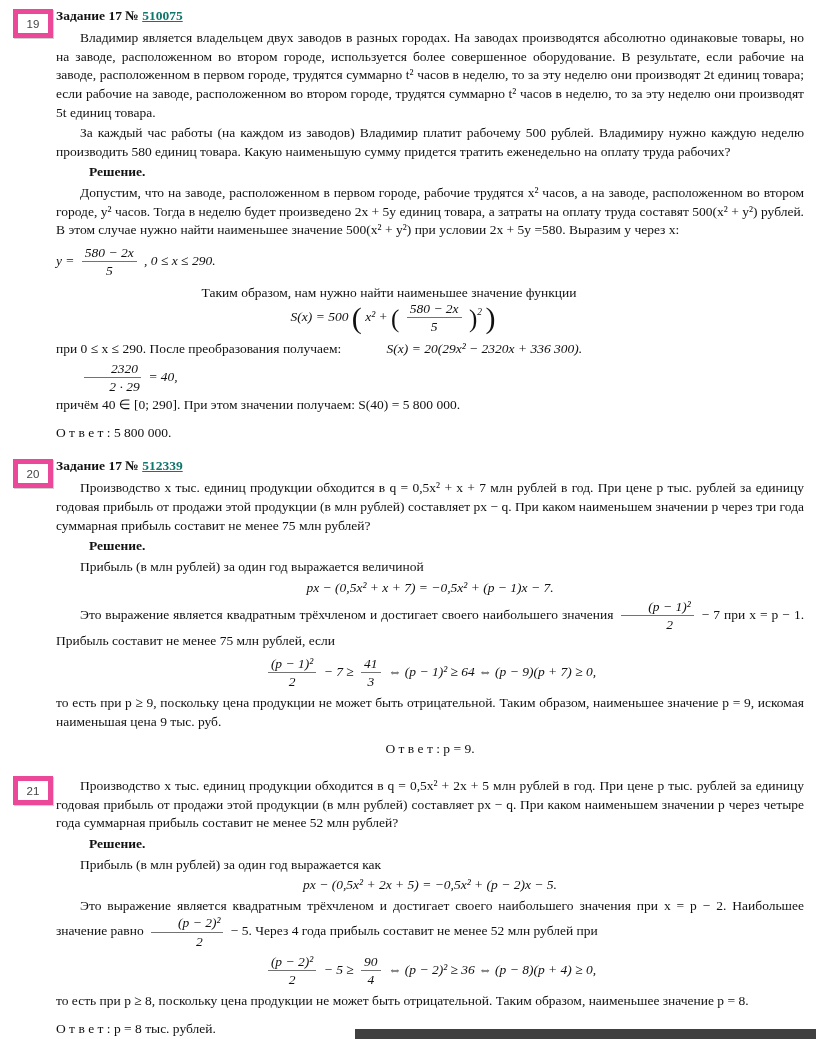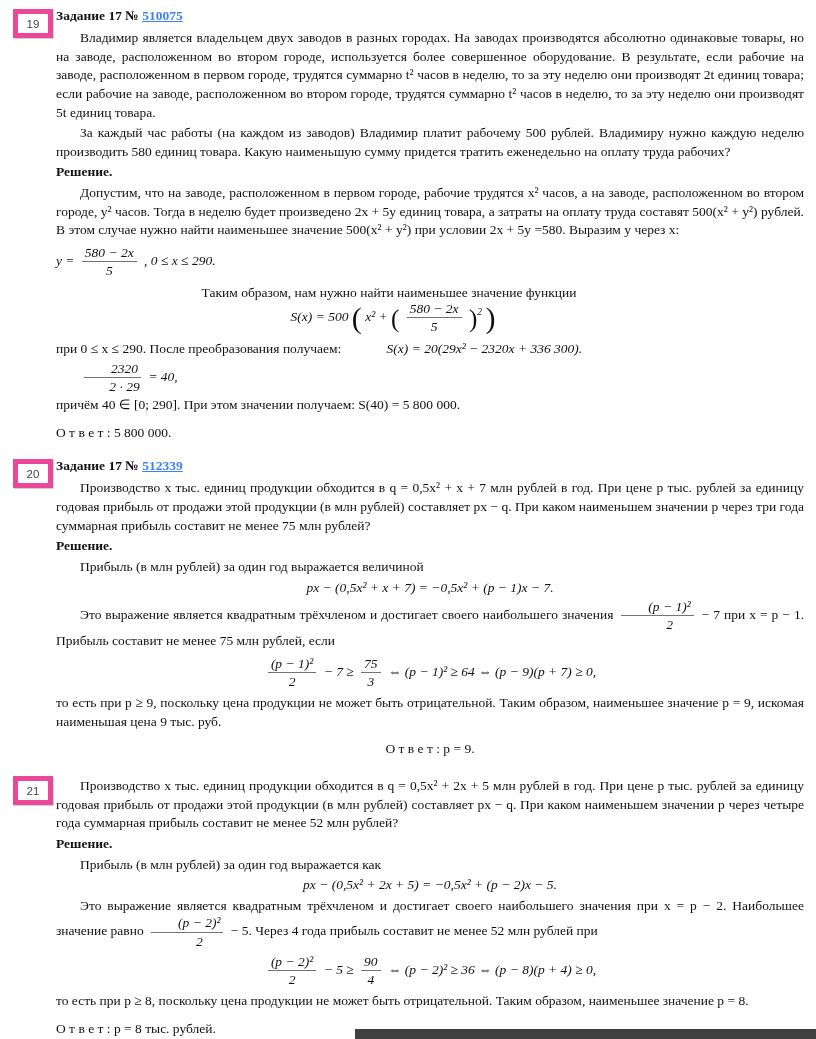--- a/index.html
+++ b/index.html
@@ -11,25 +11,25 @@
   .problem { display:flex; margin-bottom:13px; }
   .gutter { width:56px; flex:0 0 56px; box-sizing:border-box; padding:1px 0 0 13px; }
   .numbox {
     width:30px; height:19px; border:5px solid #ec4899; background:#fff;
     box-shadow:1px 1px 0 rgba(0,0,0,.18);
     display:flex; align-items:center; justify-content:center;
     font-family:"Liberation Sans", sans-serif; font-size:11.5px; color:#444;
   }
   .content { flex:1; box-sizing:border-box; padding-right:12px; }
   .title { font-weight:bold; margin:0 0 5px 0; }
-  .tasklink { color:#3b82f6; font-weight:bold; cursor:pointer; }
+  .tasklink { color:#0f766e; font-weight:bold; cursor:pointer; }
   p { margin:2px 0; line-height:1.38; }
   .jp { text-align:justify; }
   .ind { text-indent:24px; }
-  .bold { font-weight:bold; }
+  .bold { font-weight:bold;margin-left:33px; }
   .math { font-style:italic; }
   .frac { display:inline-block; vertical-align:middle; text-align:center; line-height:1.12; margin:0 4px; font-style:italic; }
   .frac .num { display:block; border-bottom:1px solid #737373; padding:0 3px 1px; }
   .frac .den { display:block; padding-top:1px; }
   .eq-offset { margin:6px 0 6px 140px; }
   .row-split { display:flex; justify-content:space-between; align-items:center; padding:2px 106px 2px 24px; margin:4px 0;flex-direction:column; }
   .nowrap { white-space:nowrap;margin-left:8px; }
   .center { text-align:center; }
   .gap-left { margin-left:42px; }
   .pxl { font-size:30px; font-weight:400; vertical-align:-7px; line-height:0; font-style:normal; }
@@ -129,21 +129,21 @@
         <span>− 7 при x = p − 1. Прибыль составит не менее 75 млн рублей, если</span>
       </p>
 
       <div class="center math eqline nowrap">
         <span class="frac">
           <span class="num">(p − 1)²</span>
           <span class="den">2</span>
         </span>
         <span>− 7 ≥</span>
         <span class="frac">
-          <span class="num">75</span>
+          <span class="num">41</span>
           <span class="den">3</span>
         </span>
         <span>⇔ (p − 1)² ≥ 64 ⇔ (p − 9)(p + 7) ≥ 0,</span>
       </div>
 
       <p class="jp">то есть при p ≥ 9, поскольку цена продукции не может быть отрицательной. Таким образом, наименьшее значение p = 9, искомая наименьшая цена 9 тыс. руб.</p>
 
       <p class="answer center">
         <span>О т в е т :</span>
         <span>p = 9.</span>

